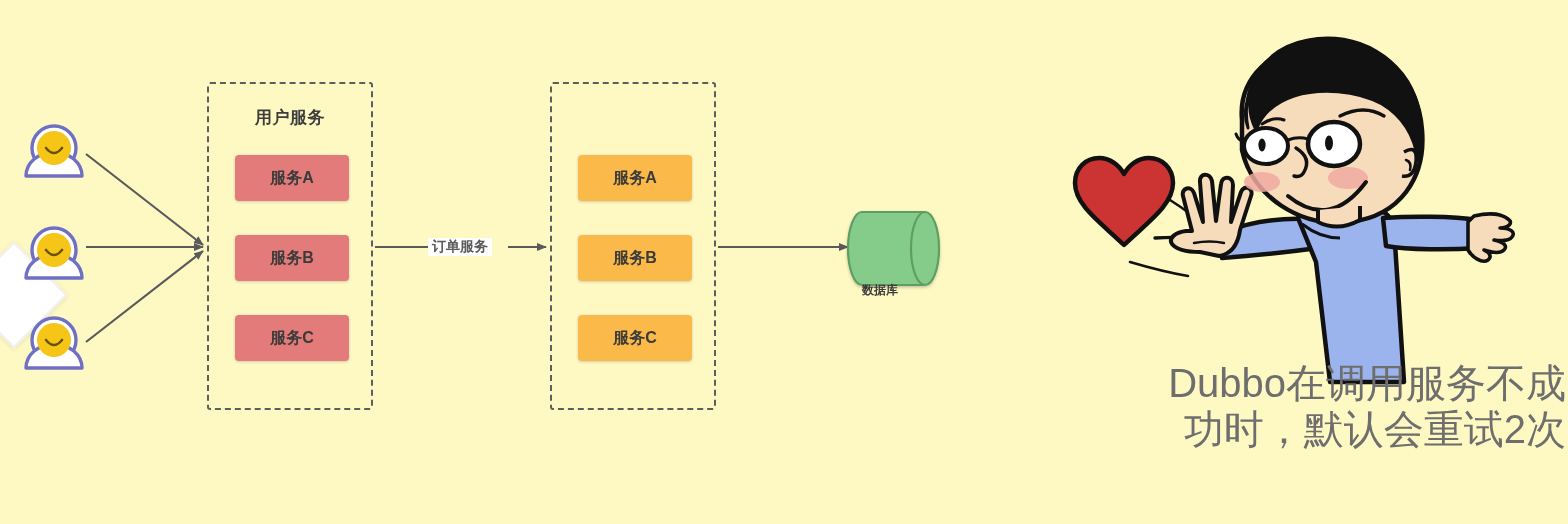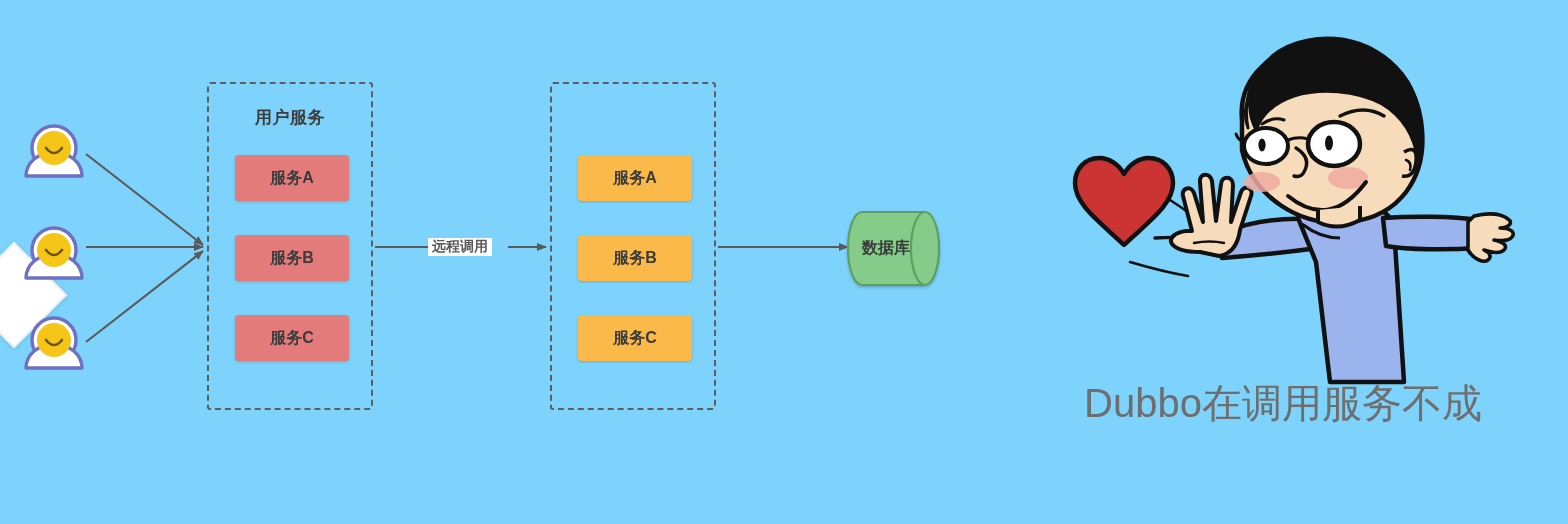--- a/index.html
+++ b/index.html
@@ -11,21 +11,21 @@
     width: 1568px;
     height: 524px;
     overflow: hidden;
     font-family: "Liberation Sans", "DejaVu Sans", sans-serif;
     position: relative;
   }
   #stage {
     position: relative;
     width: 1568px;
     height: 524px;
-    background: #7dd3fc;
+    background: #fef9c3;
   }
 
   .svg-layer {
     position: absolute;
     left: 0; top: 0;
     width: 1568px;
     height: 524px;
     pointer-events: none;
   }
 
@@ -70,33 +70,34 @@
     font-size: 14px;
     font-weight: bold;
     color: #5a5a5a;
     background: #ffffff;
     padding: 0 4px;
     white-space: nowrap;
   }
 
   .db-label {
     position: absolute;
-    font-size: 16px;
+    font-size: 12px;
     font-weight: bold;
     color: #3a3a3a;
     white-space: nowrap;
+    margin-top: 44px;
   }
 
   
   .caption {
     position: absolute;
     left: 1000px;
-    top: 380px;
+    top: 360px;
     width: 566px;
-    text-align: center;
+    text-align: right;
     color: #6e6e6e;
     font-size: 40px;
     line-height: 1.16;
     font-weight: normal;
     letter-spacing: 0px;
   }
   .caption .line { display: block; white-space: nowrap; }
 </style>
 </head>
 <body>
@@ -272,21 +273,22 @@
     <div class="svc-box svc-red" style="left:26px; top:151px;">服务B</div>
     <div class="svc-box svc-red" style="left:26px; top:231px;">服务C</div>
   </div>
 
   <div class="group-box" style="left:550px; top:82px; width:166px; height:328px;">
     <div class="svc-box svc-orange" style="left:26px; top:71px;">服务A</div>
     <div class="svc-box svc-orange" style="left:26px; top:151px;">服务B</div>
     <div class="svc-box svc-orange" style="left:26px; top:231px;">服务C</div>
   </div>
 
-  <div class="edge-label" style="left:428px; top:238px;">远程调用</div>
+  <div class="edge-label" style="left:428px; top:238px;">订单服务</div>
 
   <div class="db-label" style="left:862px; top:238px;">数据库</div>
 
   <div class="caption">
     <span class="line">Dubbo在调用服务不成</span>
+    <span class="line">功时，默认会重试2次</span>
   </div>
 
 </div>
 
 </body></html>

